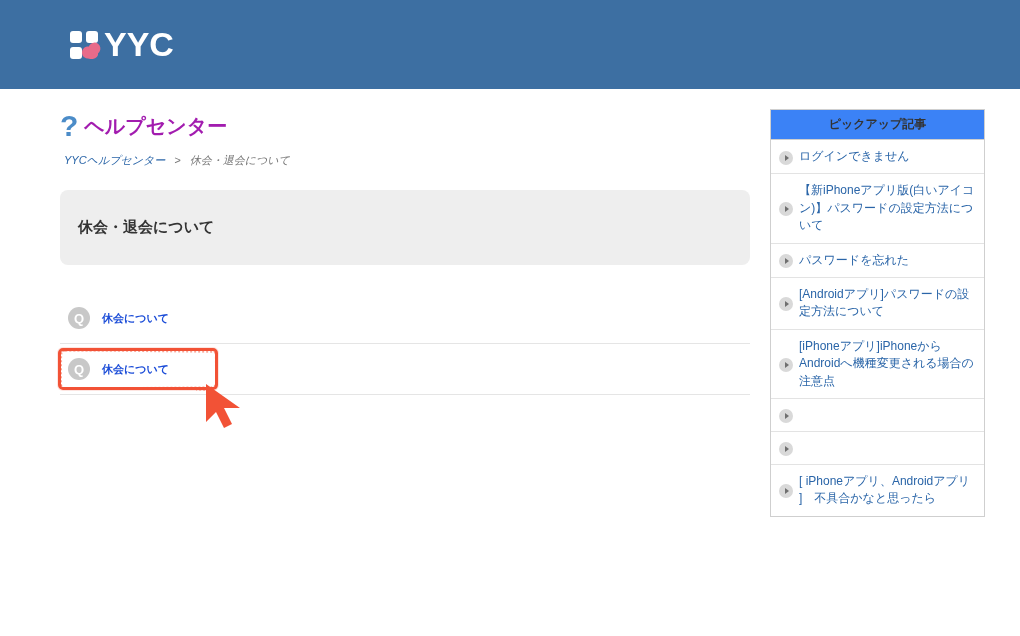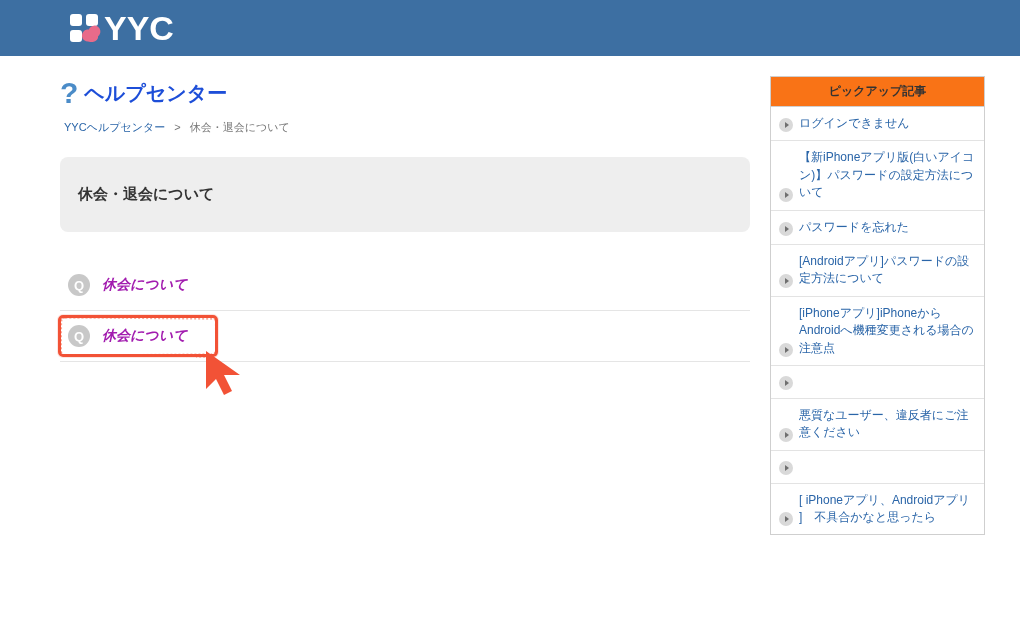--- a/index.html
+++ b/index.html
@@ -1,53 +1,53 @@
 <!DOCTYPE html>
 <html><head>
 <meta charset="utf-8">
 <style>
 * { margin: 0; padding: 0; box-sizing: border-box; }
 body { font-family: "Hiragino Kaku Gothic Pro", "Meiryo", sans-serif; background: #fff; font-size: 13px; color: #333; }
 
-.header-bar { background: #3d6fa2; height: 56px; display: flex; align-items: center; padding-left: 70px; }
+.header-bar { background: #3d6fa2; height: 89px; display: flex; align-items: center; padding-left: 70px; }
 .logo-wrap { display: flex; align-items: center; gap: 6px; }
 .logo-clover { width: 28px; height: 28px; position: relative; }
 .logo-clover .petal { position: absolute; width: 12px; height: 12px; border-radius: 3px; }
 .logo-clover .p1 { top: 0; left: 0; background: #fff; }
 .logo-clover .p2 { top: 0; right: 0; background: #fff; }
 .logo-clover .p3 { bottom: 0; left: 0; background: #fff; }
 .logo-clover .p4 { bottom: 0; right: 0; background: #e86b8a; border-radius: 50% 50% 50% 50% / 60% 60% 40% 40%; transform: rotate(-8deg); }
 .logo-clover .p4::before { content:""; position:absolute; width:12px; height:12px; border-radius:50%; background:#e86b8a; left:-4px; top:-1px;}
 .logo-clover .p4::after { content:""; position:absolute; width:12px; height:12px; border-radius:50%; background:#e86b8a; left:3px; top:-4px;}
 .logo-text { color: #fff; font-size: 34px; font-weight: 700; letter-spacing: 0px; font-family: Arial, sans-serif; }
 
 .container { display: flex; padding: 20px 30px 0 60px; gap: 20px; align-items: flex-start; }
 .main { flex: 1; max-width: 690px; }
 .sidebar { width: 215px; flex-shrink: 0; }
 
 .page-title-row { display: flex; align-items: center; gap: 6px; margin-bottom: 10px; }
 .help-q-icon { color: #4b8cc8; font-size: 30px; font-weight: 900; font-family: Arial; }
-.page-title { font-size: 20px; font-weight: 700; color: #1d4ed8; }
+.page-title { font-size: 20px; font-weight: 700; color: #a21caf; }
 
-.breadcrumb { font-size: 11px; color: #777; margin: 8px 0 22px 4px; }
+.breadcrumb { font-size: 11px; color: #777; margin: 8px 0 22px 4px; font-style: italic; }
 .breadcrumb a { color: #2a65a8; text-decoration: none; }
 .breadcrumb .sep { margin: 0 6px; color: #777; }
 
 .section-header { background: #eeeeee; border-radius: 8px; padding: 28px 18px; font-size: 15px; font-weight: 700; color: #333; margin-bottom: 28px; }
 
 .qlist { }
 .qitem { display: flex; align-items: center; gap: 12px; padding: 14px 8px; border-bottom: 1px solid #e5e5e5; }
 .qicon { width: 22px; height: 22px; border-radius: 50%; background: #c8c8c8; color: #fff; display: flex; align-items: center; justify-content: center; font-weight: 700; font-size: 13px; flex-shrink: 0; font-family: Arial; }
-.qtext { color: #a21caf; font-size: 14px; font-weight: 700; font-style: italic; }
+.qtext { color: #1d4ed8; font-size: 11px; font-weight: 700; }
 .arrow-cursor { position: absolute; width: 0; height: 0; pointer-events:none; }
 .arrow-cursor svg { display:block; }
 
 .pickup { border: 1px solid #cfcfcf; }
-.pickup-header { background: #f97316; text-align: center; font-weight: 700; font-size: 12px; padding: 6px 4px; border-bottom: 1px solid #cfcfcf; }
-.pickup-item { display: flex; align-items: flex-end; gap: 6px; padding: 8px 8px; border-bottom: 1px solid #e3e3e3; }
+.pickup-header { background: #3b82f6; text-align: center; font-weight: 700; font-size: 12px; padding: 6px 4px; border-bottom: 1px solid #cfcfcf; }
+.pickup-item { display: flex; align-items: center; gap: 6px; padding: 8px 8px; border-bottom: 1px solid #e3e3e3; }
 .pickup-item:last-child { border-bottom: none; }
 .chev { width: 14px; height: 14px; border-radius: 50%; background: #d9d9d9; flex-shrink: 0; margin-top: 2px; display:flex; align-items:center; justify-content:center; }
 .chev::after { content: ""; display:block; width:0; height:0; border-left: 4px solid #6f6f6f; border-top: 3px solid transparent; border-bottom: 3px solid transparent; margin-left:1px; }
 .pickup-link { color: #2a65a8; font-size: 12px; line-height: 1.45; text-decoration: none; }
 
 
 .scribble { position:absolute; left:0; top:0; border:3px solid #f25236; border-radius:5px; box-shadow: 0 0 0 1px rgba(242,82,54,0.15); pointer-events:none; }
 .scribble::before, .scribble::after { content:""; position:absolute; inset:-2px; border:2px dotted #f25236; border-radius:6px; opacity:0.6; transform:rotate(-0.4deg); }
 .scribble::after { transform:rotate(0.5deg) translate(1px,1px); opacity:0.5; }
 </style>
@@ -125,24 +125,20 @@
         </div>
       <div class="pickup-item">
           <span class="chev"></span>
           <a class="pickup-link">[iPhoneアプリ]iPhoneからAndroidへ機種変更される場合の注意点</a>
         </div>
       <div class="pickup-item">
           <span class="chev"></span>
         </div>
       <div class="pickup-item">
           <span class="chev"></span>
-          <a class="pickup-link">悪質なユーザー、違反者にご注意ください</a>
-        </div>
-      <div class="pickup-item">
-          <span class="chev"></span>
         </div>
       <div class="pickup-item">
           <span class="chev"></span>
           <a class="pickup-link">[ iPhoneアプリ、Androidアプリ ]　不具合かなと思ったら</a>
         </div>
     </div>
   </div>
 </div>
 
 </body></html>

